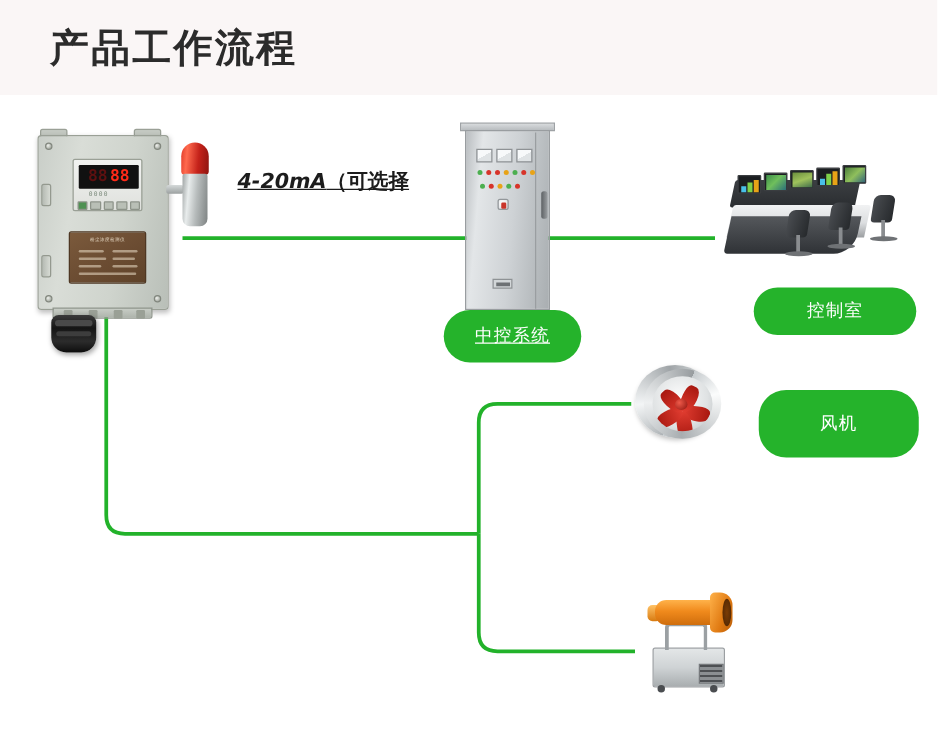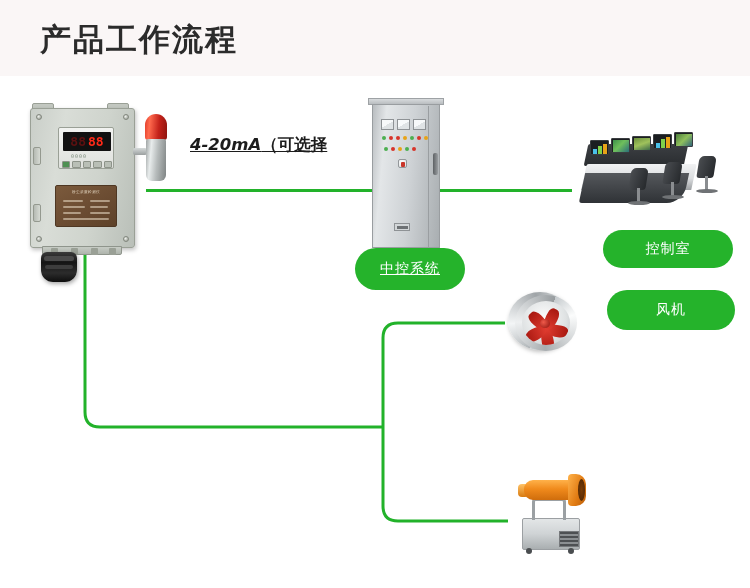--- a/index.html
+++ b/index.html
@@ -38,21 +38,21 @@
   
   .pill{
     position:absolute; background:#25b32b; border-radius:22px;
     color:#ffffff; font-size:14px; font-weight:normal;
     display:flex; align-items:center; justify-content:center;
     letter-spacing:1px;
     font-family:"DejaVu Sans","Liberation Sans",sans-serif;
   }
   #pill-dcs{ left:355px; top:248px; width:110px; height:42px;text-decoration:underline; }
   #pill-control-room{ left:603px; top:230px; width:130px; height:38px; }
-  #pill-fan{ left:607px; top:290px; width:128px; height:40px; }
+  #pill-fan{ left:607px; top:312px; width:128px; height:54px; }
   #pill-fog{ left:607px; top:492px; width:128px; height:40px; }
 
   
   #detector{ position:absolute; left:22px; top:100px; width:125px; height:170px; }
   .det-body{
     position:absolute; left:8px; top:8px; width:105px; height:140px;
     background:linear-gradient(100deg,#c9cec8 0%,#d9ddd7 28%,#cfd4cd 62%,#b9bfb8 100%);
     border:1px solid #9aa096; border-radius:3px;
     box-shadow:1px 2px 4px rgba(0,0,0,.25);
   }

